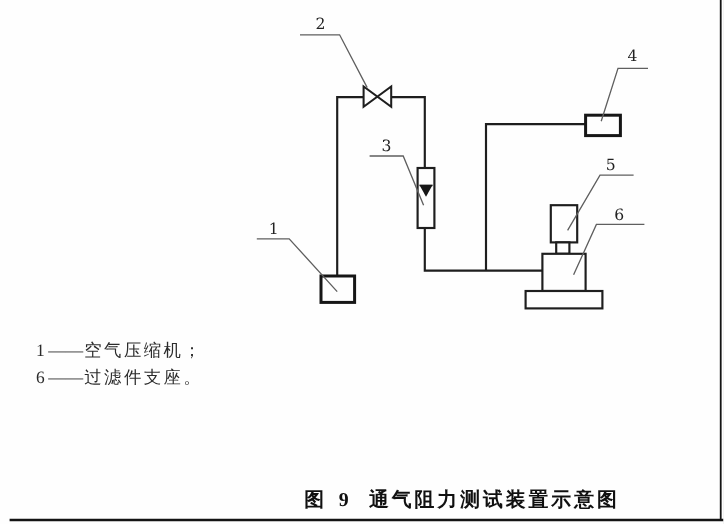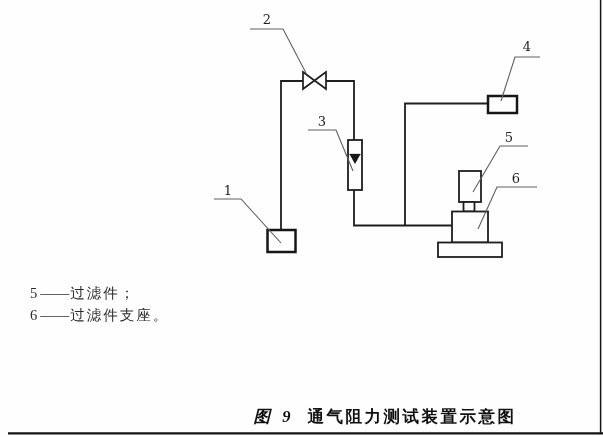--- a/index.html
+++ b/index.html
@@ -21,21 +21,21 @@
   .legend-row {
     font-size:14.5px; line-height:22.3px; color:#2b2b2b;
     letter-spacing:2px; white-space:nowrap;
   }
   .legend-row .sep { letter-spacing:0; margin:0 1px; }
   .caption {
     position:absolute; top:406px; left:385px; transform:translateX(-50%);
     font-weight:bold; font-size:16.5px; color:#101010;
     letter-spacing:2.5px; white-space:nowrap;
   }
-  .caption .cap-prefix { margin-right:13px; letter-spacing:4px;font-style:italic; }
+  .caption .cap-prefix { margin-right:13px; letter-spacing:4px; }
 </style>
 </head>
 <body>
 
 <div class="canvas">
 
   <svg class="schematic" width="603" height="437" viewBox="0 0 603 437">
 
     <g>
       <path class="pipe" d="M281,230 L281,81 L303,81"></path>
@@ -75,21 +75,21 @@
       <text class="num" x="527" y="51">4</text>
       <text class="num" x="509" y="142">5</text>
       <text class="num" x="516" y="183">6</text>
     </g>
 
     <line class="frame" x1="600.6" y1="0" x2="600.6" y2="433" stroke-width="1.5"></line>
     <line class="frame" x1="8" y1="433.3" x2="603" y2="433.3" stroke-width="2.2"></line>
   </svg>
 
   <div class="legend">
-    <div class="legend-row"><span>5</span><span class="sep">——</span><span>过滤件；</span></div>
+    <div class="legend-row"><span>1</span><span class="sep">——</span><span>空气压缩机；</span></div>
     <div class="legend-row"><span>6</span><span class="sep">——</span><span>过滤件支座。</span></div>
   </div>
 
   <div class="caption">
     <span class="cap-prefix">图 9</span><span>通气阻力测试装置示意图</span>
   </div>
 
 </div>
 
 </body></html>

